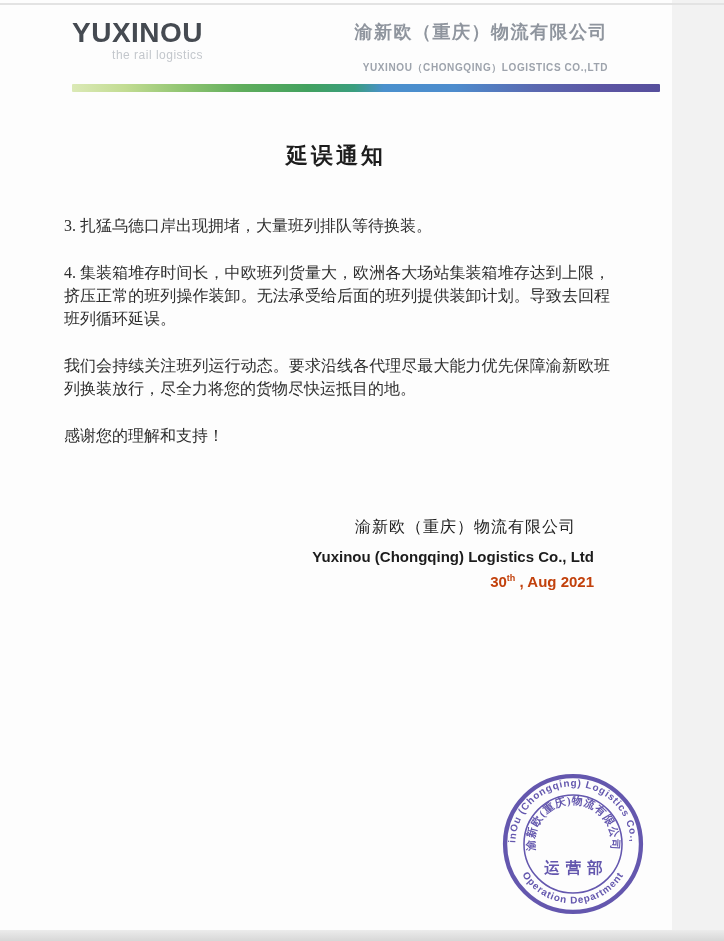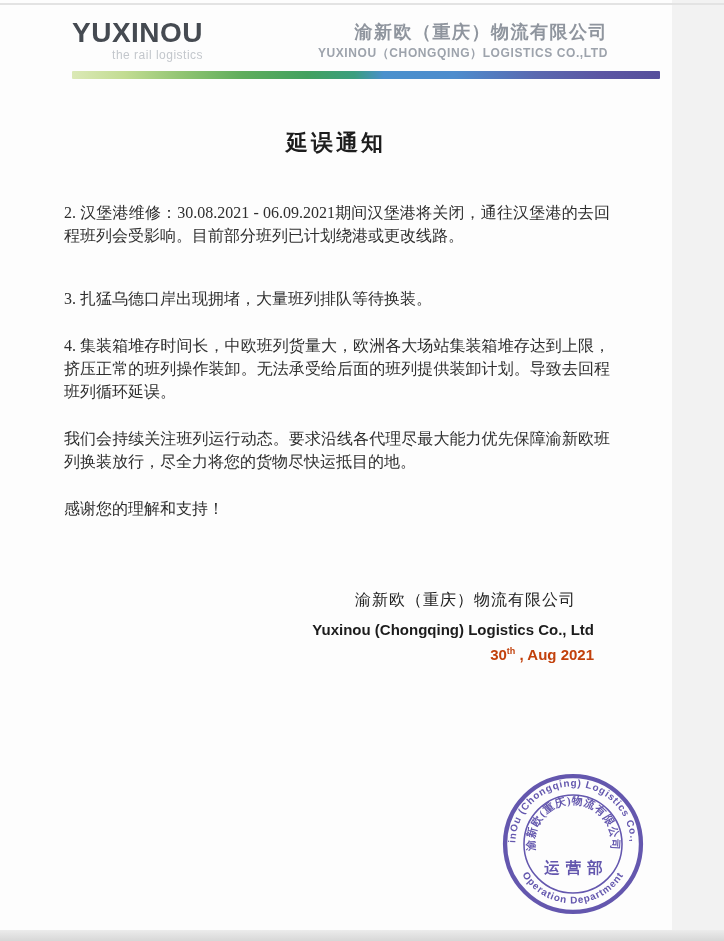--- a/index.html
+++ b/index.html
@@ -44,22 +44,22 @@
     margin-top:1px;
   }
   .company{text-align:right;margin-top:4px;}
   .company-cn{
     font-family:"Liberation Sans","DejaVu Sans",sans-serif;
     font-size:18px;color:#8f959e;letter-spacing:1.5px;font-weight:600;
     line-height:1.15;
   }
   .company-en{
     font-family:"Liberation Sans","DejaVu Sans",sans-serif;
-    font-size:12px;color:#9da3ac;letter-spacing:.6px;font-weight:600;
-    margin-top:2px;
+    font-size:10px;color:#9da3ac;letter-spacing:.6px;font-weight:600;
+    margin-top:18px;
   }
   .bar{
     margin-top:9px;height:8px;width:588px;border-radius:1px;
     
     background:linear-gradient(to right,#d9e8b2,#6fb560,#42a15f,#4a8fcd,#5a68b0,#5b549e);
   }
 
   
   .title{
     margin:49px 12px 0;
@@ -134,21 +134,20 @@
         <div class="company-cn">渝新欧（重庆）物流有限公司</div>
         <div class="company-en">YUXINOU（CHONGQING）LOGISTICS CO.,LTD</div>
       </div>
     </div>
     <div class="bar" style="background: linear-gradient(to right, rgb(219, 233, 182) 0%, rgb(194, 220, 146) 9%, rgb(143, 196, 113) 19%, rgb(95, 173, 92) 29%, rgb(66, 161, 95) 40%, rgb(58, 158, 126) 48%, rgb(74, 144, 205) 53%, rgb(77, 140, 205) 65%, rgb(90, 104, 176) 79%, rgb(92, 85, 163) 90%, rgb(86, 79, 156) 100%);"></div>
   </header>
 
   <h1 class="title">延误通知</h1>
 
   <main class="doc-body">
-    <p class="gap-lg">2.  汉堡港维修：30.08.2021 - 06.09.2021期间汉堡港将关闭，通往汉堡港的去回程班列会受影响。目前部分班列已计划绕港或更改线路。</p>
     <p>3.  扎猛乌德口岸出现拥堵，大量班列排队等待换装。</p>
     <p>4.  集装箱堆存时间长，中欧班列货量大，欧洲各大场站集装箱堆存达到上限，挤压正常的班列操作装卸。无法承受给后面的班列提供装卸计划。导致去回程班列循环延误。</p>
     <p>我们会持续关注班列运行动态。要求沿线各代理尽最大能力优先保障渝新欧班列换装放行，尽全力将您的货物尽快运抵目的地。</p>
     <p>感谢您的理解和支持！</p>
   </main>
 
   <div class="signature">
     <div class="sig-cn">渝新欧（重庆）物流有限公司</div>
     <div class="sig-en">Yuxinou (Chongqing) Logistics Co., Ltd</div>
     <div class="sig-date"><span>30</span><sup>th</sup><span> , Aug 2021</span></div>

